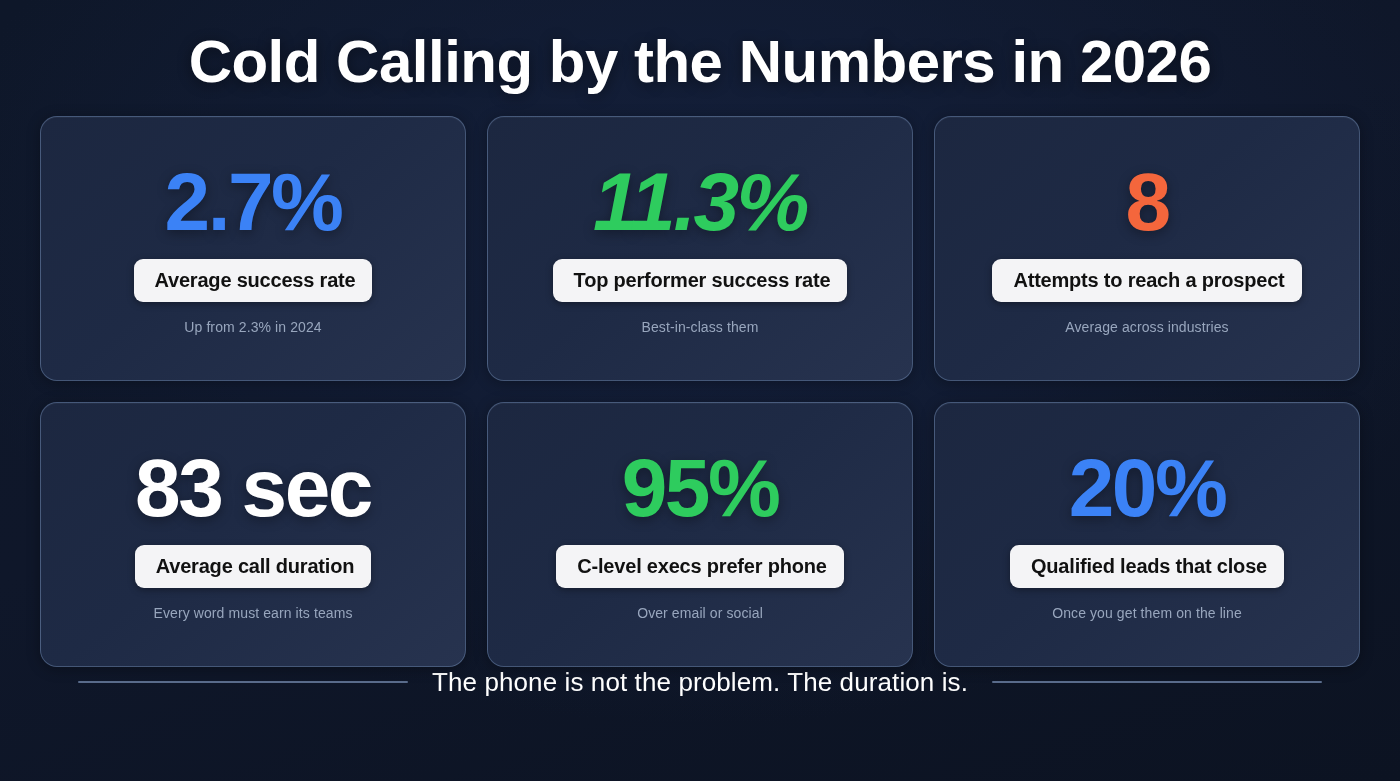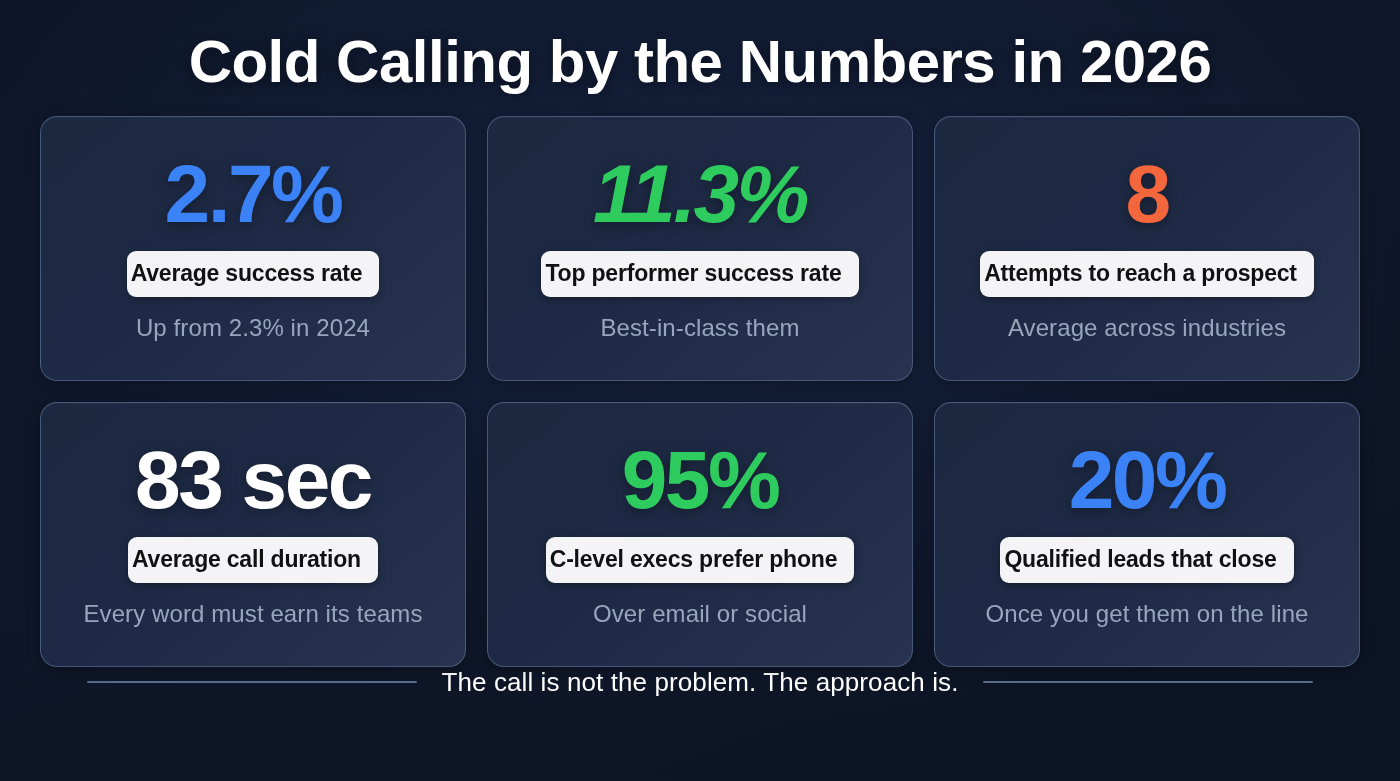--- a/index.html
+++ b/index.html
@@ -71,33 +71,33 @@
     letter-spacing:-2.5px;
     margin-bottom:16px;
     text-shadow:0 3px 12px rgba(0,0,0,0.35);
     white-space:nowrap;
   }
 
   .stat-pill {
     display:inline-block;
     background:#f4f4f6;
     color:#111111;
-    font-size:23px;
+    font-size:20px;
     font-weight:700;
     line-height:1;
     letter-spacing:-0.2px;
-    padding:11px 17px 12px 4px;
+    padding:11px 17px 12px 21px;
     border-radius:9px;
     box-shadow:0 2px 7px rgba(0,0,0,0.35);
     white-space:nowrap;
     margin-bottom:17px;
   }
 
   .stat-note {
-    font-size:24px;
+    font-size:14px;
     font-weight:400;
     line-height:1.2;
     color:#98a6bd;
     letter-spacing:0.1px;
     white-space:nowrap;
   }
 
   
   .footer {
     margin-top:auto;
@@ -167,17 +167,17 @@
     <div class="card">
       <div class="stat-value" style="color: rgb(59, 130, 246);">20%</div>
       <div class="stat-pill">Qualified leads that close</div>
       <div class="stat-note">Once you get them on the line</div>
     </div>
 
   </div>
 
   <div class="footer">
     <div class="footer-rule" style="background: rgb(90, 108, 140);"></div>
-    <div class="footer-text">The call is not the problem. The approach is.</div>
+    <div class="footer-text">The phone is not the problem. The duration is.</div>
     <div class="footer-rule" style="background: rgb(90, 108, 140);"></div>
   </div>
 
 </div>
 
 </body></html>

